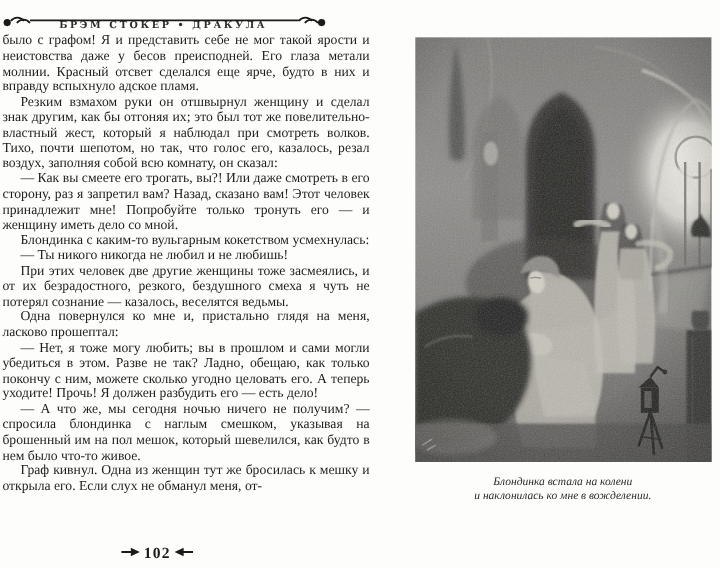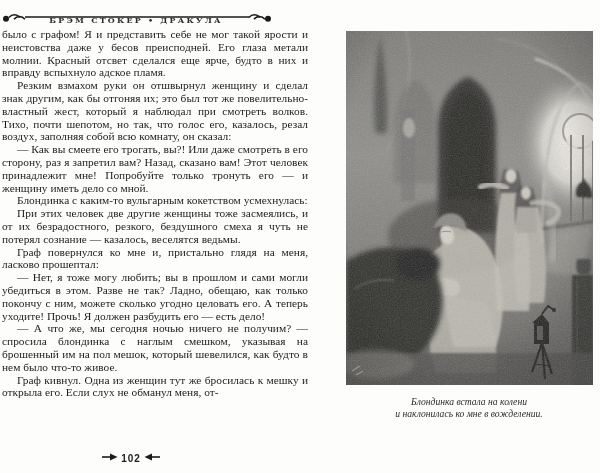--- a/index.html
+++ b/index.html
@@ -30,22 +30,22 @@
   }
   .illus svg{display:block;}
   .caption{
     position:absolute;left:340px;top:396px;width:258px;
     text-align:center;font-style:italic;
     font-size:9.6px;line-height:11.6px;color:#2b2a28;
   }
   .footer{
     position:absolute;left:0;top:453px;width:262px;
     text-align:center;
-    font-family:Liberation Sans, sans-serif;
-    font-size:10px;font-weight:700;letter-spacing:1px;color:#1c1b1a;
+    font-family:Liberation Serif, serif;
+    font-size:13px;font-weight:700;letter-spacing:1px;color:#1c1b1a;
   }
   .footer .orn{vertical-align:1px;margin:0 3px;}
 </style>
 </head>
 <body>
 
 <div>
 
   <div class="running-title">БРЭМ СТОКЕР • ДРАКУЛА</div>
 
@@ -59,22 +59,23 @@
       <path d="M253,8.2 C256,4.5 261,4.5 264,8.2"></path>
       <circle cx="267" cy="7.8" r="3" fill="#1b1a19" stroke="none"></circle>
     </g>
   </svg>
 
   <div class="text-col">
     <p class="no-indent">было с графом! Я и представить себе не мог такой ярости и неистовства даже у бесов преисподней. Его глаза метали молнии. Красный отсвет сделался еще ярче, будто в них и вправду вспыхнуло адское пламя.</p>
     <p>Резким взмахом руки он отшвырнул женщину и сделал знак другим, как бы отгоняя их; это был тот же повелительно-властный жест, который я наблюдал при смотреть волков. Тихо, почти шепотом, но так, что голос его, казалось, резал воздух, заполняя собой всю комнату, он сказал:</p>
     <p>— Как вы смеете его трогать, вы?! Или даже смотреть в его сторону, раз я запретил вам? Назад, сказано вам! Этот человек принадлежит мне! Попробуйте только тронуть его — и женщину иметь дело со мной.</p>
     <p>Блондинка с каким-то вульгарным кокетством усмехнулась:</p>
+    <p>— Ты никого никогда не любил и не любишь!</p>
     <p>При этих человек две другие женщины тоже засмеялись, и от их безрадостного, резкого, бездушного смеха я чуть не потерял сознание — казалось, веселятся ведьмы.</p>
-    <p>Граф повернулся ко мне и, пристально глядя на меня, ласково прошептал:</p>
+    <p>Одна повернулся ко мне и, пристально глядя на меня, ласково прошептал:</p>
     <p>— Нет, я тоже могу любить; вы в прошлом и сами могли убедиться в этом. Разве не так? Ладно, обещаю, как только покончу с ним, можете сколько угодно целовать его. А теперь уходите! Прочь! Я должен разбудить его — есть дело!</p>
     <p>— А что же, мы сегодня ночью ничего не получим? — спросила блондинка с наглым смешком, указывая на брошенный им на пол мешок, который шевелился, как будто в нем было что-то живое.</p>
     <p>Граф кивнул. Одна из женщин тут же бросилась к мешку и открыла его. Если слух не обманул меня, от-</p>
   </div>
 
   <div class="illus">
     <svg width="247" height="354" viewBox="0 0 247 354" preserveAspectRatio="none">
       <defs>
         <linearGradient id="bgGrad" x1="0" y1="0" x2="0" y2="1">
           <stop offset="0" stop-color="#7d7c79"></stop>

